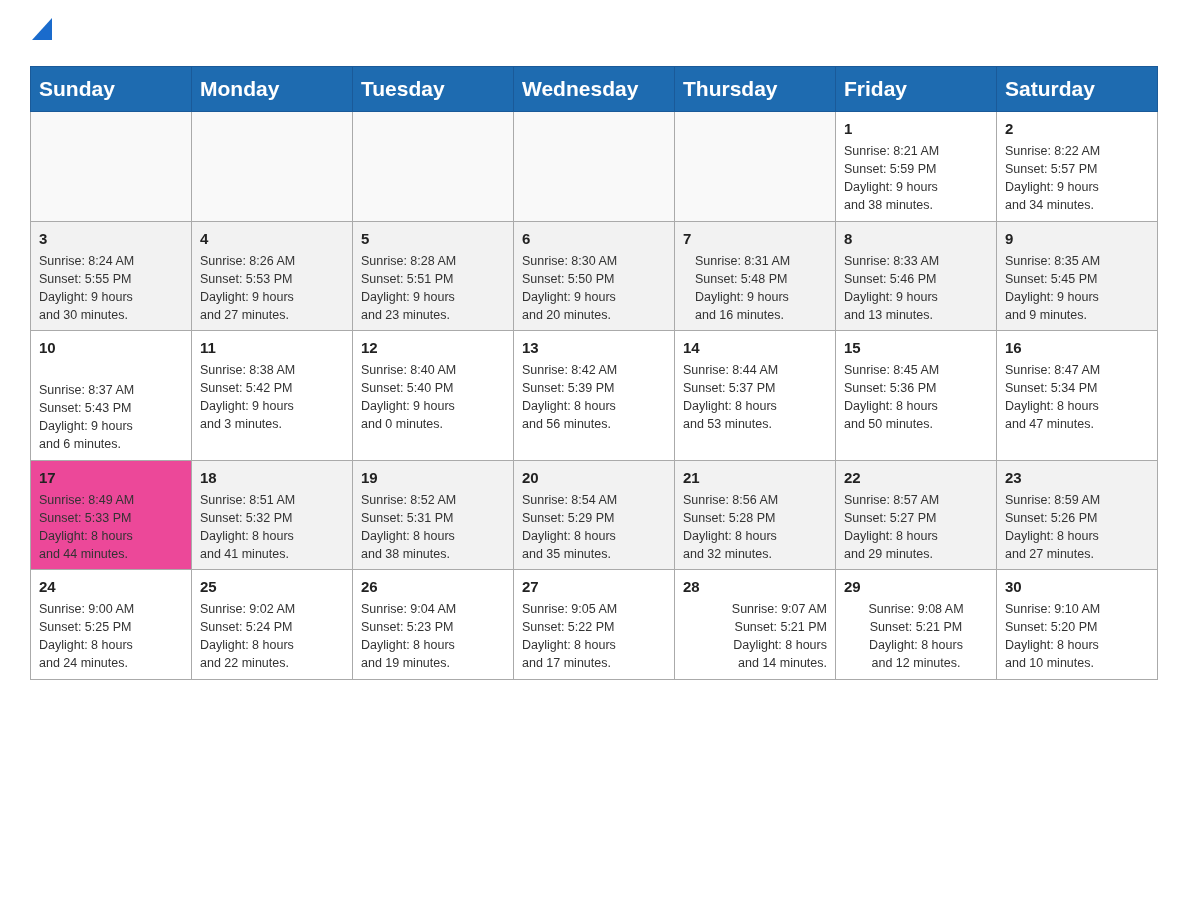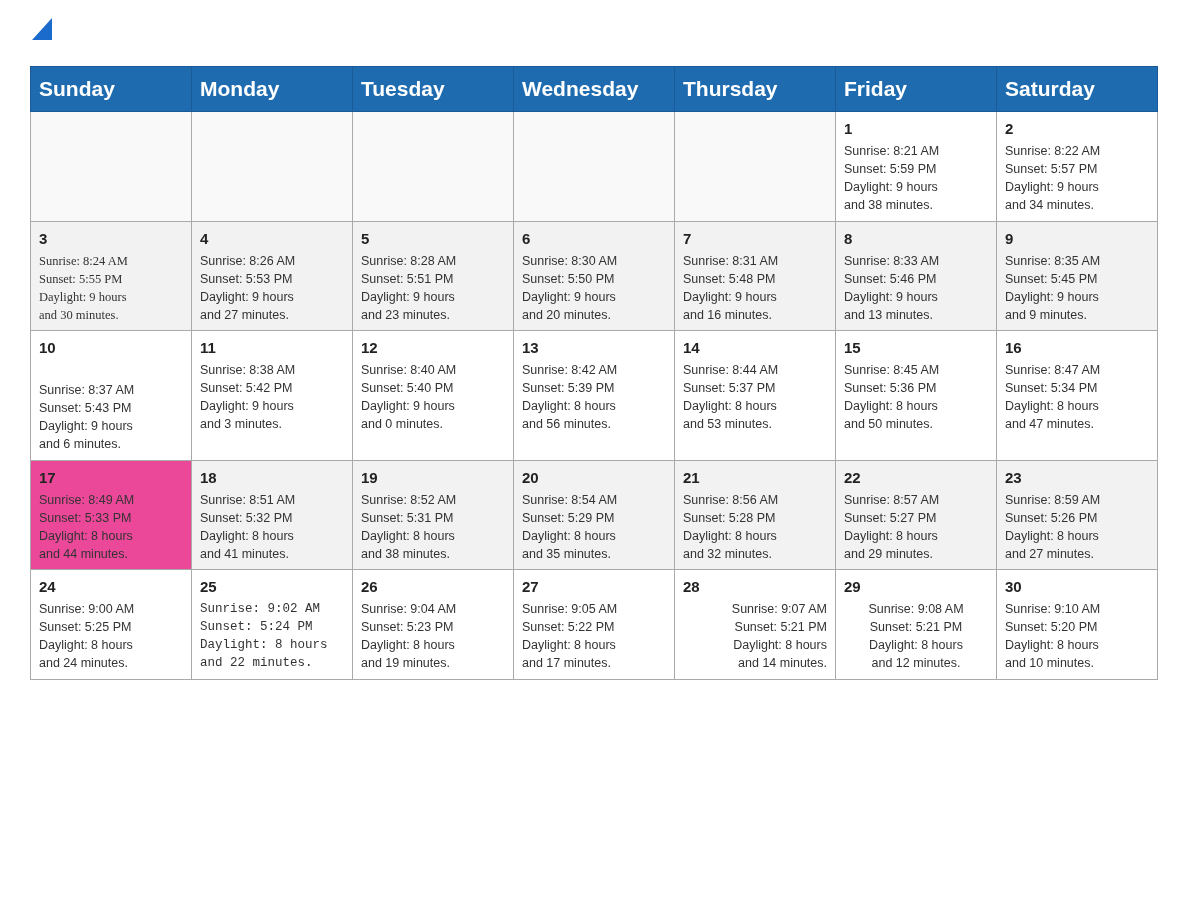--- a/index.html
+++ b/index.html
@@ -144,21 +144,21 @@
           <span class="day-number">2</span>
           <div class="day-info" style="white-space: pre-line;">Sunrise: 8:22 AM
 Sunset: 5:57 PM
 Daylight: 9 hours
 and 34 minutes.</div>
         </td>
       </tr>
       <tr>
         <td style="background-color: rgb(242, 242, 242);">
           <span class="day-number">3</span>
-          <div class="day-info" style="white-space: pre-line; font-family: Liberation Serif, serif;">Sunrise: 8:24 AM
+          <div class="day-info" style="white-space: pre-line;">Sunrise: 8:24 AM
 Sunset: 5:55 PM
 Daylight: 9 hours
 and 30 minutes.</div>
         </td>
         <td style="background-color: rgb(242, 242, 242);">
           <span class="day-number">4</span>
           <div class="day-info" style="white-space: pre-line;">Sunrise: 8:26 AM
 Sunset: 5:53 PM
 Daylight: 9 hours
 and 27 minutes.</div>
@@ -172,21 +172,21 @@
         </td>
         <td style="background-color: rgb(242, 242, 242);">
           <span class="day-number">6</span>
           <div class="day-info" style="white-space: pre-line;">Sunrise: 8:30 AM
 Sunset: 5:50 PM
 Daylight: 9 hours
 and 20 minutes.</div>
         </td>
         <td style="background-color: rgb(242, 242, 242);">
           <span class="day-number">7</span>
-          <div class="day-info" style="white-space: pre-line;">Sunrise: 8:31 AM
+          <div class="day-info" style="white-space: pre-line; margin-left: 12px;">Sunrise: 8:31 AM
 Sunset: 5:48 PM
 Daylight: 9 hours
 and 16 minutes.</div>
         </td>
         <td style="background-color: rgb(242, 242, 242);">
           <span class="day-number">8</span>
           <div class="day-info" style="white-space: pre-line;">Sunrise: 8:33 AM
 Sunset: 5:46 PM
 Daylight: 9 hours
 and 13 minutes.</div>
@@ -304,21 +304,21 @@
       <tr>
         <td style="background-color: rgb(255, 255, 255);">
           <span class="day-number">24</span>
           <div class="day-info" style="white-space: pre-line;">Sunrise: 9:00 AM
 Sunset: 5:25 PM
 Daylight: 8 hours
 and 24 minutes.</div>
         </td>
         <td style="background-color: rgb(255, 255, 255);">
           <span class="day-number">25</span>
-          <div class="day-info" style="white-space: pre-line; font-family: Liberation Mono, monospace;">Sunrise: 9:02 AM
+          <div class="day-info" style="white-space: pre-line;">Sunrise: 9:02 AM
 Sunset: 5:24 PM
 Daylight: 8 hours
 and 22 minutes.</div>
         </td>
         <td style="background-color: rgb(255, 255, 255);">
           <span class="day-number">26</span>
           <div class="day-info" style="white-space: pre-line;">Sunrise: 9:04 AM
 Sunset: 5:23 PM
 Daylight: 8 hours
 and 19 minutes.</div>

